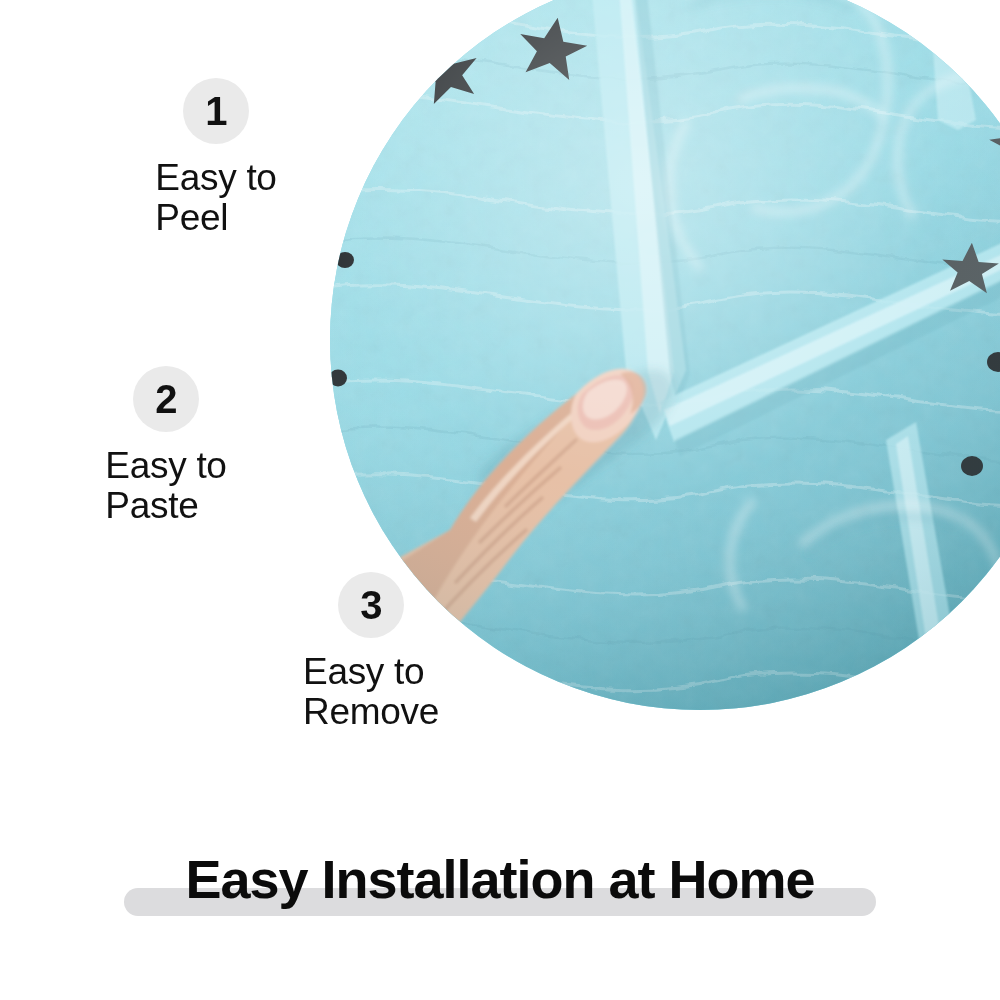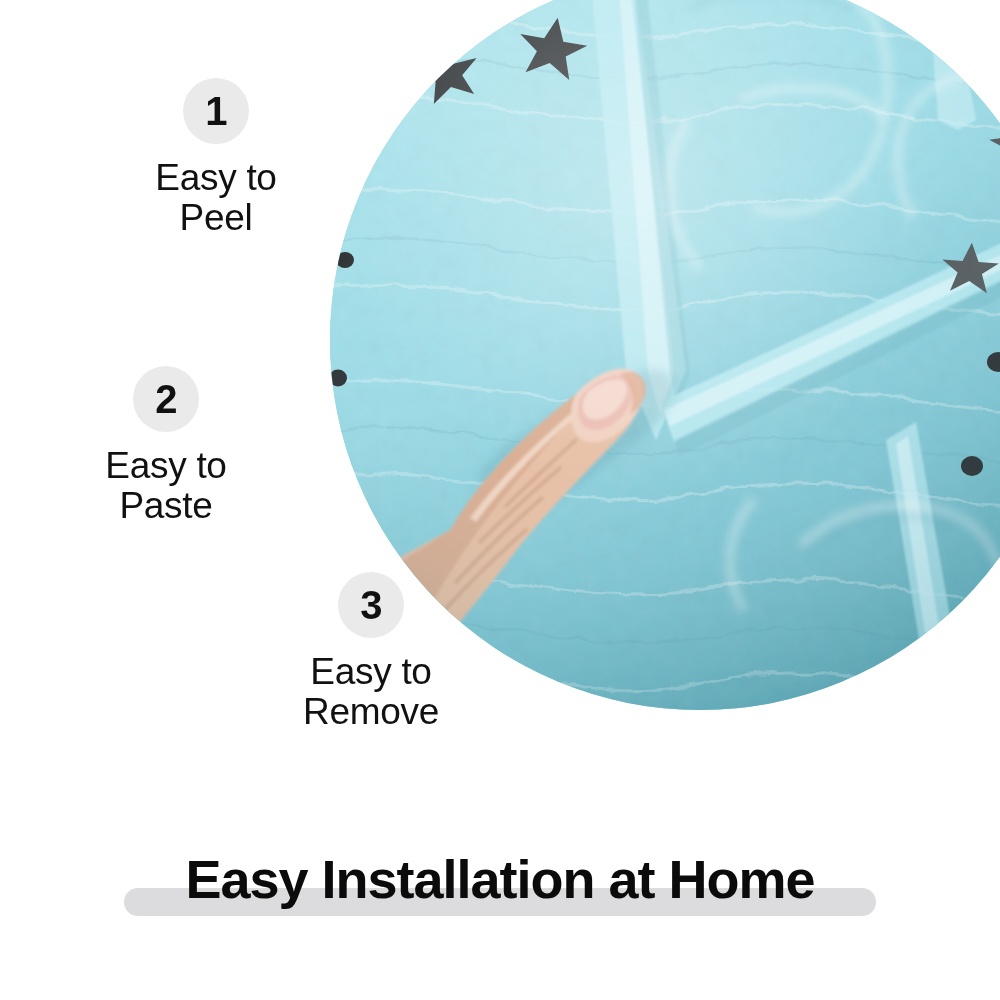--- a/index.html
+++ b/index.html
@@ -58,21 +58,21 @@
     display: flex;
     align-items: center;
     justify-content: center;
     font-size: 40px;
     font-weight: 700;
     line-height: 1;
     letter-spacing: -0.5px;
   }
   .step-label {
     margin-top: 14px;
-    text-align: center;
+    text-align: left;
     color: #111111;
     font-size: 37px;
     font-weight: 500;
     line-height: 1.08;
     white-space: pre-line;
     letter-spacing: -0.3px;
   }
 
   #step-1 { left: 107px; top:  78px; width: 218px; }
   #step-2 { left:  57px; top: 366px; width: 218px; }

